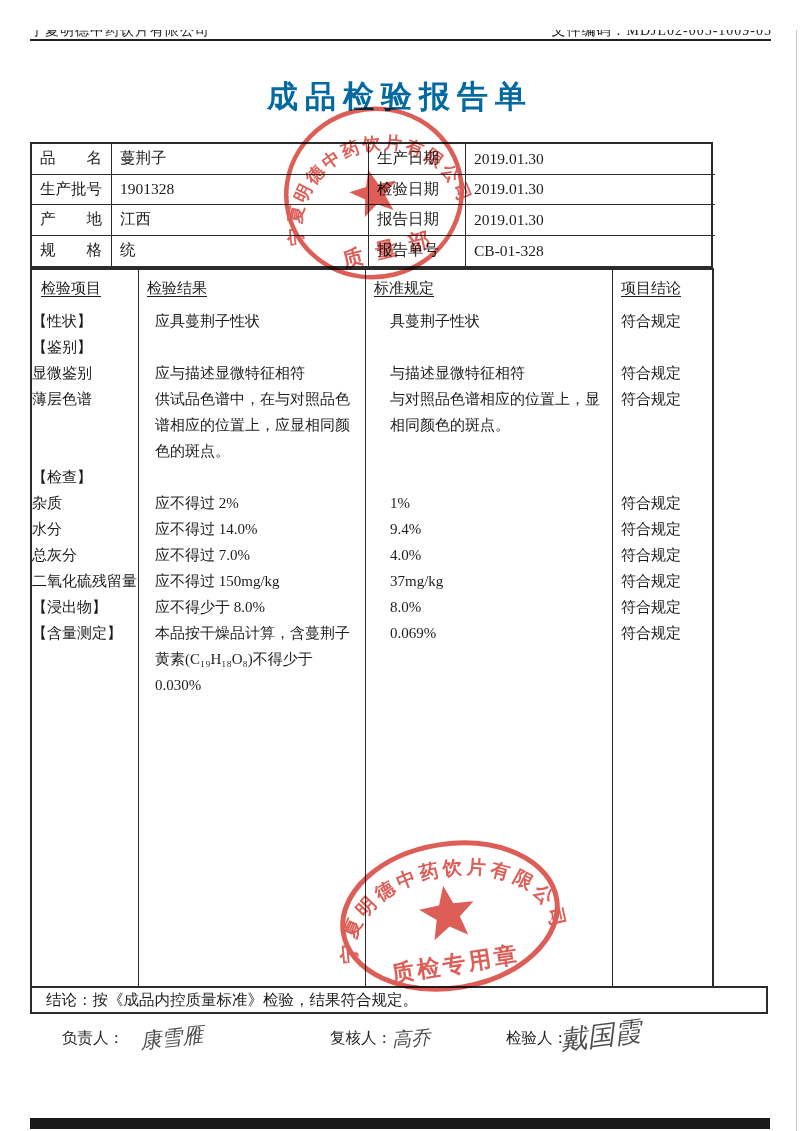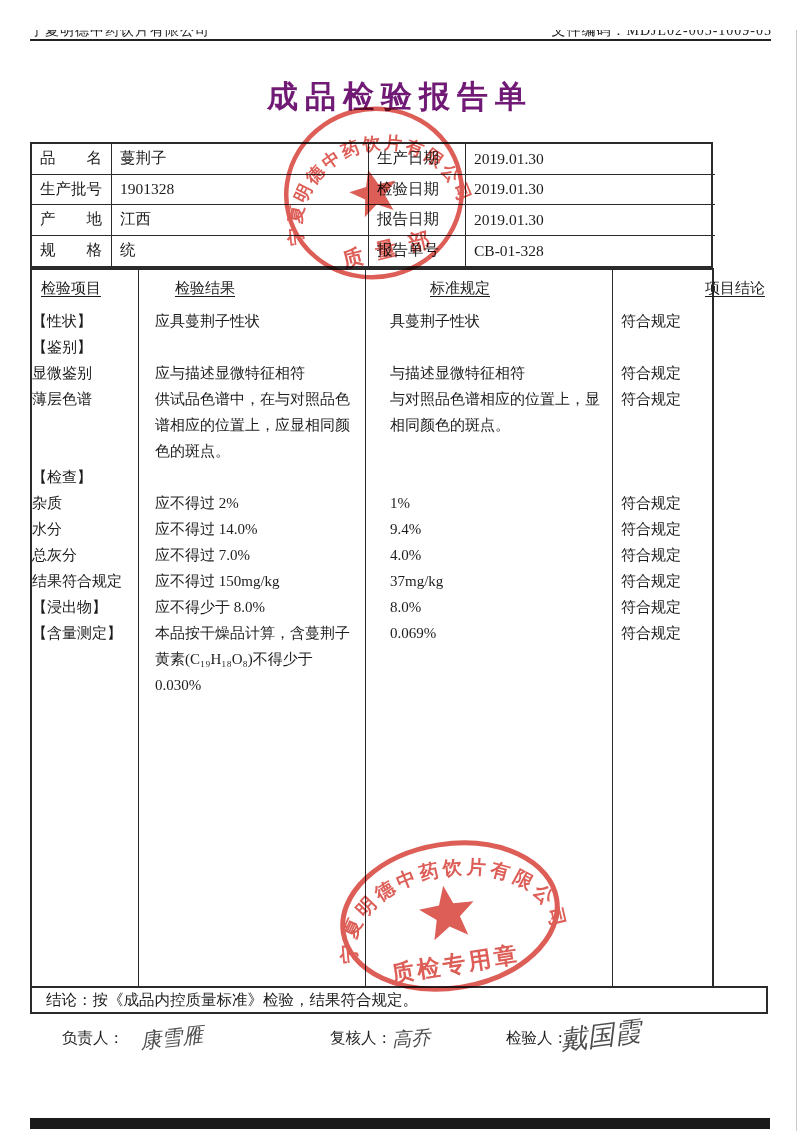--- a/index.html
+++ b/index.html
@@ -7,33 +7,33 @@
     width:800px;height:1131px;background:#ffffff;position:relative;overflow:hidden;
     font-family:"Liberation Serif","DejaVu Serif",serif;color:#1c1c1c;
   }
   .page{position:absolute;inset:0;overflow:hidden;}
 
   
   .doc-header{position:absolute;top:22px;left:30px;right:28px;display:flex;justify-content:space-between;font-size:14px;color:#222;letter-spacing:1px;}
   .top-crop{position:absolute;top:0;left:0;right:0;height:30px;background:#fff;z-index:4;}
   .header-rule{position:absolute;top:39px;left:30px;width:741px;border-top:2px solid #222;}
 
-  .title{position:absolute;top:76px;left:0;width:100%;text-align:center;font-size:31px;font-weight:bold;letter-spacing:7px;color:#701a75;}
+  .title{position:absolute;top:76px;left:0;width:100%;text-align:center;font-size:31px;font-weight:bold;letter-spacing:7px;color:#0369a1;}
 
   
   .info-table{position:absolute;left:30px;top:142px;width:683px;height:126px;border:2px solid #2b2b2b;box-sizing:border-box;display:grid;grid-template-columns:80px 257px 97px 249px;grid-auto-rows:30.5px;font-size:15.5px;}
   .info-cell{border-right:1px solid #2b2b2b;border-bottom:1px solid #2b2b2b;display:flex;align-items:center;padding:0 8px;box-sizing:border-box;white-space:pre;}
   .info-table .last-col{border-right:none;}
   .info-table .last-row{border-bottom:none;}
 
   
   .main-table{position:absolute;left:30px;top:268px;width:684px;height:718px;border:2px solid #2b2b2b;border-bottom:none;box-sizing:border-box;font-size:15px;}
   .vline{position:absolute;top:0;bottom:0;width:1px;background:#2b2b2b;}
   .v1{left:106px}.v2{left:333px}.v3{left:580px}
-  .mt-header{display:grid;grid-template-columns:106px 227px 247px 104px;height:36px;align-items:center;gap:28px;}
+  .mt-header{display:grid;grid-template-columns:106px 227px 247px 104px;height:36px;align-items:center;}
   .mt-header span{padding-left:9px;text-decoration:underline;text-underline-offset:3px;}
   .mt-body{padding-top:2px;line-height:26px;}
   .mrow{display:grid;grid-template-columns:106px 227px 247px 104px;min-height:26px;}
   .mrow .c1{}
   .mrow .c2{padding-left:17px;padding-right:10px;}
   .mrow .c3{padding-left:25px;padding-right:10px;}
   .mrow .c4{padding-left:9px;}
 
   
   .conclusion-row{position:absolute;left:30px;top:986px;width:738px;height:28px;border:2px solid #2b2b2b;box-sizing:border-box;display:flex;align-items:center;padding-left:14px;font-size:15.5px;background:#fff0;}
@@ -146,21 +146,21 @@
         <div class="c3">9.4%</div>
         <div class="c4">符合规定</div>
       </div>
       <div class="mrow">
         <div class="c1">总灰分</div>
         <div class="c2">应不得过 7.0%</div>
         <div class="c3">4.0%</div>
         <div class="c4">符合规定</div>
       </div>
       <div class="mrow">
-        <div class="c1">结果符合规定</div>
+        <div class="c1">二氧化硫残留量</div>
         <div class="c2">应不得过 150mg/kg</div>
         <div class="c3">37mg/kg</div>
         <div class="c4">符合规定</div>
       </div>
       <div class="mrow">
         <div class="c1">【浸出物】</div>
         <div class="c2">应不得少于 8.0%</div>
         <div class="c3">8.0%</div>
         <div class="c4">符合规定</div>
       </div>

